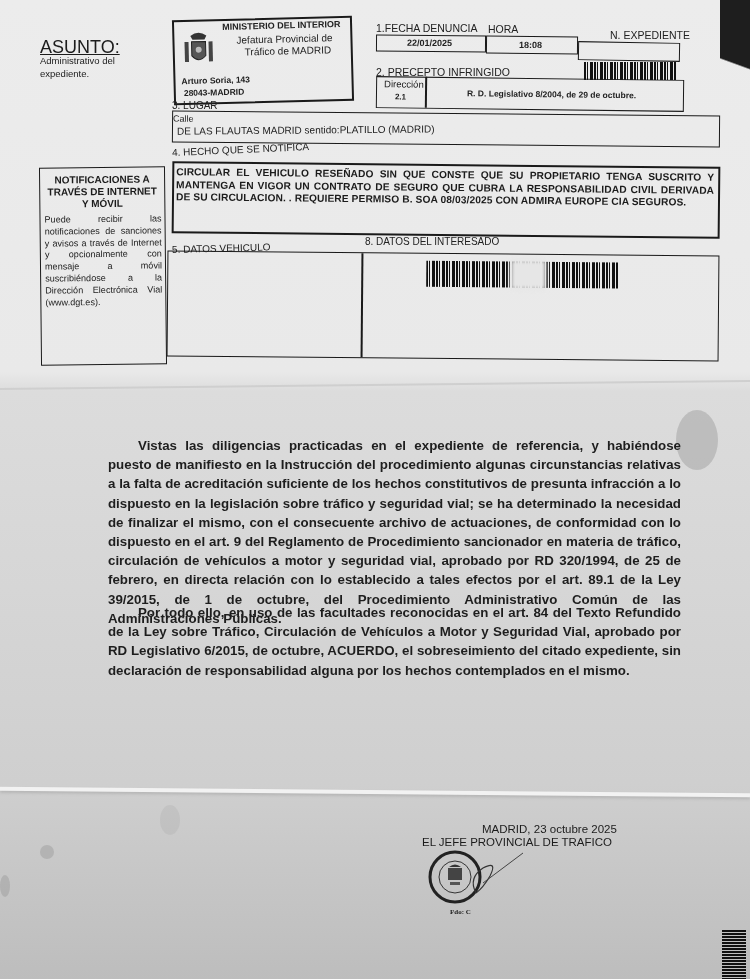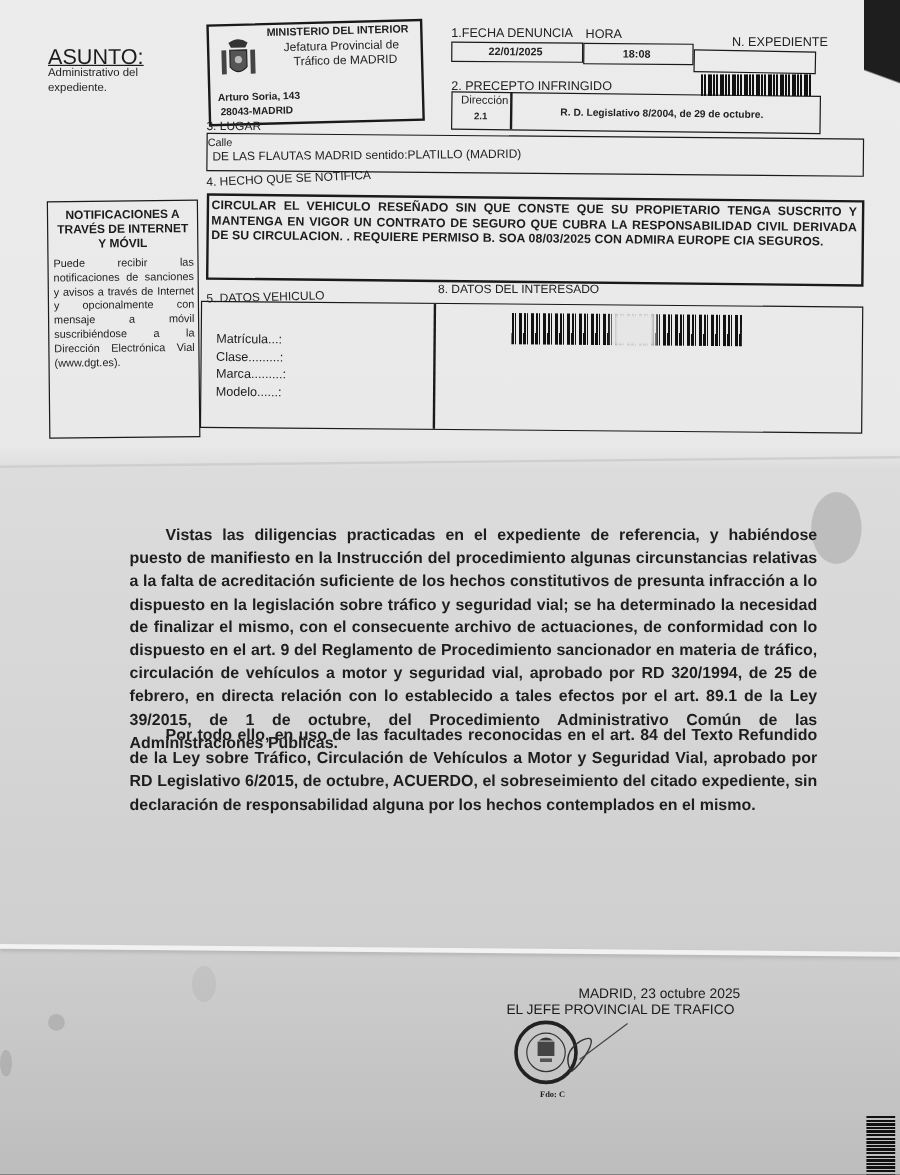--- a/index.html
+++ b/index.html
@@ -97,26 +97,20 @@
 
   <div class="box" style="left:40px;top:167px;width:126px;height:198px;border-width:1.5px;transform:rotate(-0.6deg);">
     <div class="abs bold" style="left:3px;top:6px;width:118px;font-size:10px;line-height:12px;text-align:center;">NOTIFICACIONES A TRAVÉS DE INTERNET Y MÓVIL</div>
     <div class="abs" style="left:4px;top:46px;width:117px;font-size:9.1px;line-height:11.8px;text-align:justify;">Puede recibir las notificaciones de sanciones y avisos a través de Internet y opcionalmente con mensaje a móvil suscribiéndose a la Dirección Electrónica Vial (www.dgt.es).</div>
   </div>
 
   <div class="lbl" style="left:172px;top:244px;font-size:10px;transform:rotate(-1.5deg);transform-origin:left;">5. DATOS VEHICULO</div>
   <div class="lbl" style="left:365px;top:236px;font-size:10px;">8. DATOS DEL INTERESADO</div>
   <div class="box" style="left:167px;top:253px;width:552px;height:106px;border-width:1.5px;transform:rotate(0.5deg);">
     <div class="abs" style="left:193px;top:0;width:1.5px;height:104px;background:#1a1a1a;"></div>
-    <div class="abs" style="left:12px;top:24px;font-size:10.5px;line-height:14.5px;">
-      <div>Matrícula...:</div>
-      <div>Clase.........:</div>
-      <div>Marca.........:</div>
-      <div>Modelo......:</div>
-    </div>
     <div class="barcode" style="left:258px;top:7px;width:192px;height:26px;"></div>
     <div class="abs" style="left:342px;top:5px;width:36px;height:30px;background:#e6e6e6;filter:blur(2px);"></div>
   </div>
 
   <div class="para" style="top:420px;">
     <p>Vistas las diligencias practicadas en el expediente de referencia, y habiéndose puesto de manifiesto en la Instrucción del procedimiento algunas circunstancias relativas a la falta de acreditación suficiente de los hechos constitutivos de presunta infracción a lo dispuesto en la legislación sobre tráfico y seguridad vial; se ha determinado la necesidad de finalizar el mismo, con el consecuente archivo de actuaciones, de conformidad con lo dispuesto en el art. 9 del Reglamento de Procedimiento sancionador en materia de tráfico, circulación de vehículos a motor y seguridad vial, aprobado por RD 320/1994, de 25 de febrero, en directa relación con lo establecido a tales efectos por el art. 89.1 de la Ley 39/2015, de 1 de octubre, del Procedimiento Administrativo Común de las Administraciones Públicas.</p>
   </div>
   <div class="para" style="top:587px;">
     <p>Por todo ello, en uso de las facultades reconocidas en el art. 84 del Texto Refundido de la Ley sobre Tráfico, Circulación de Vehículos a Motor y Seguridad Vial, aprobado por RD Legislativo 6/2015, de octubre, ACUERDO, el sobreseimiento del citado expediente, sin declaración de responsabilidad alguna por los hechos contemplados en el mismo.</p>
   </div>

